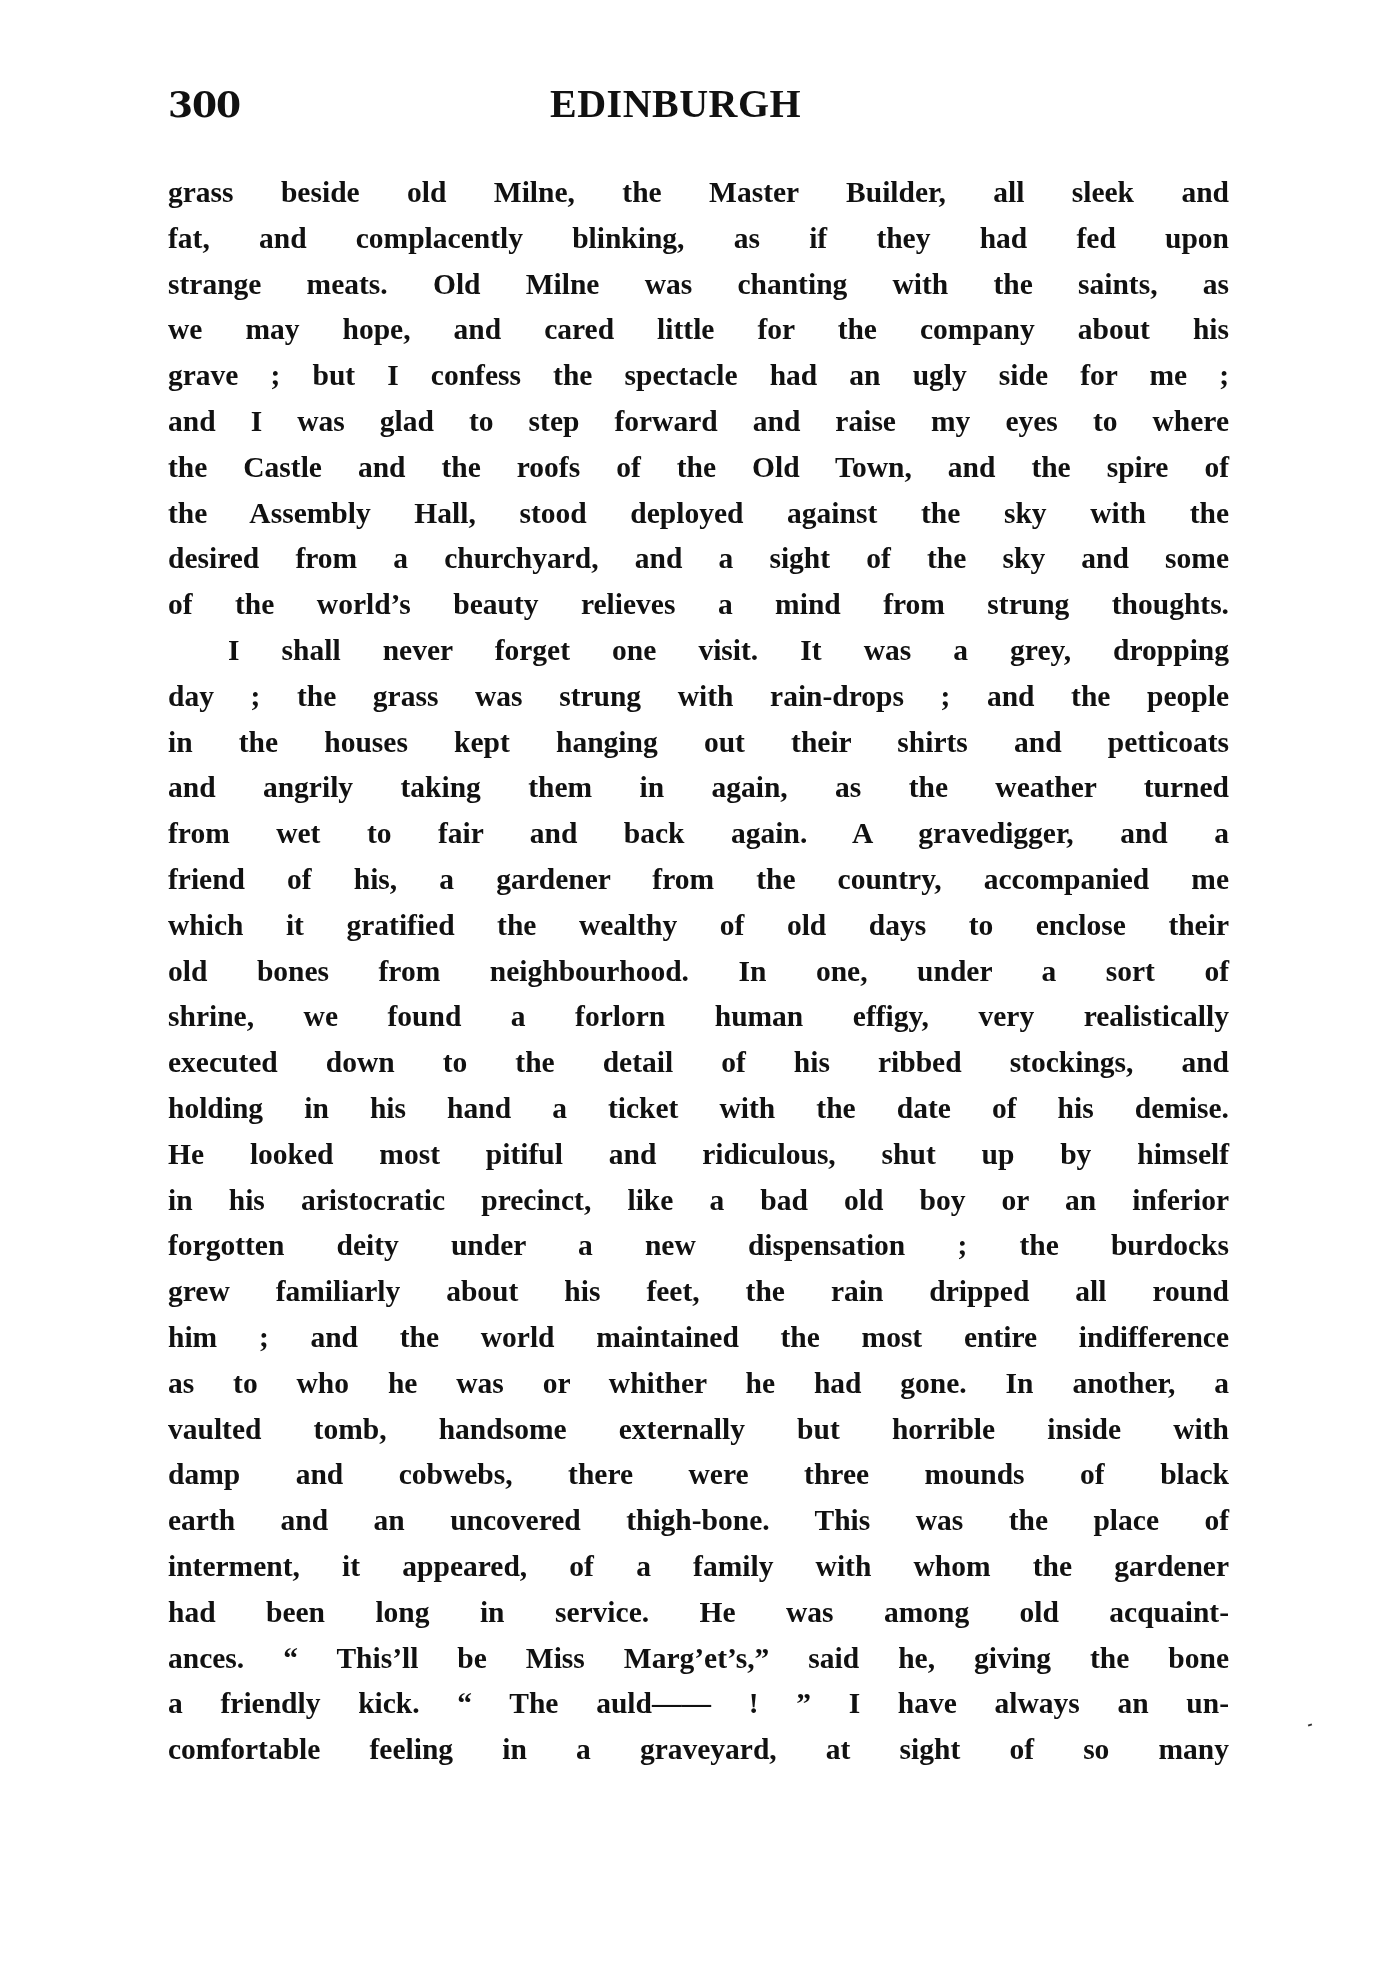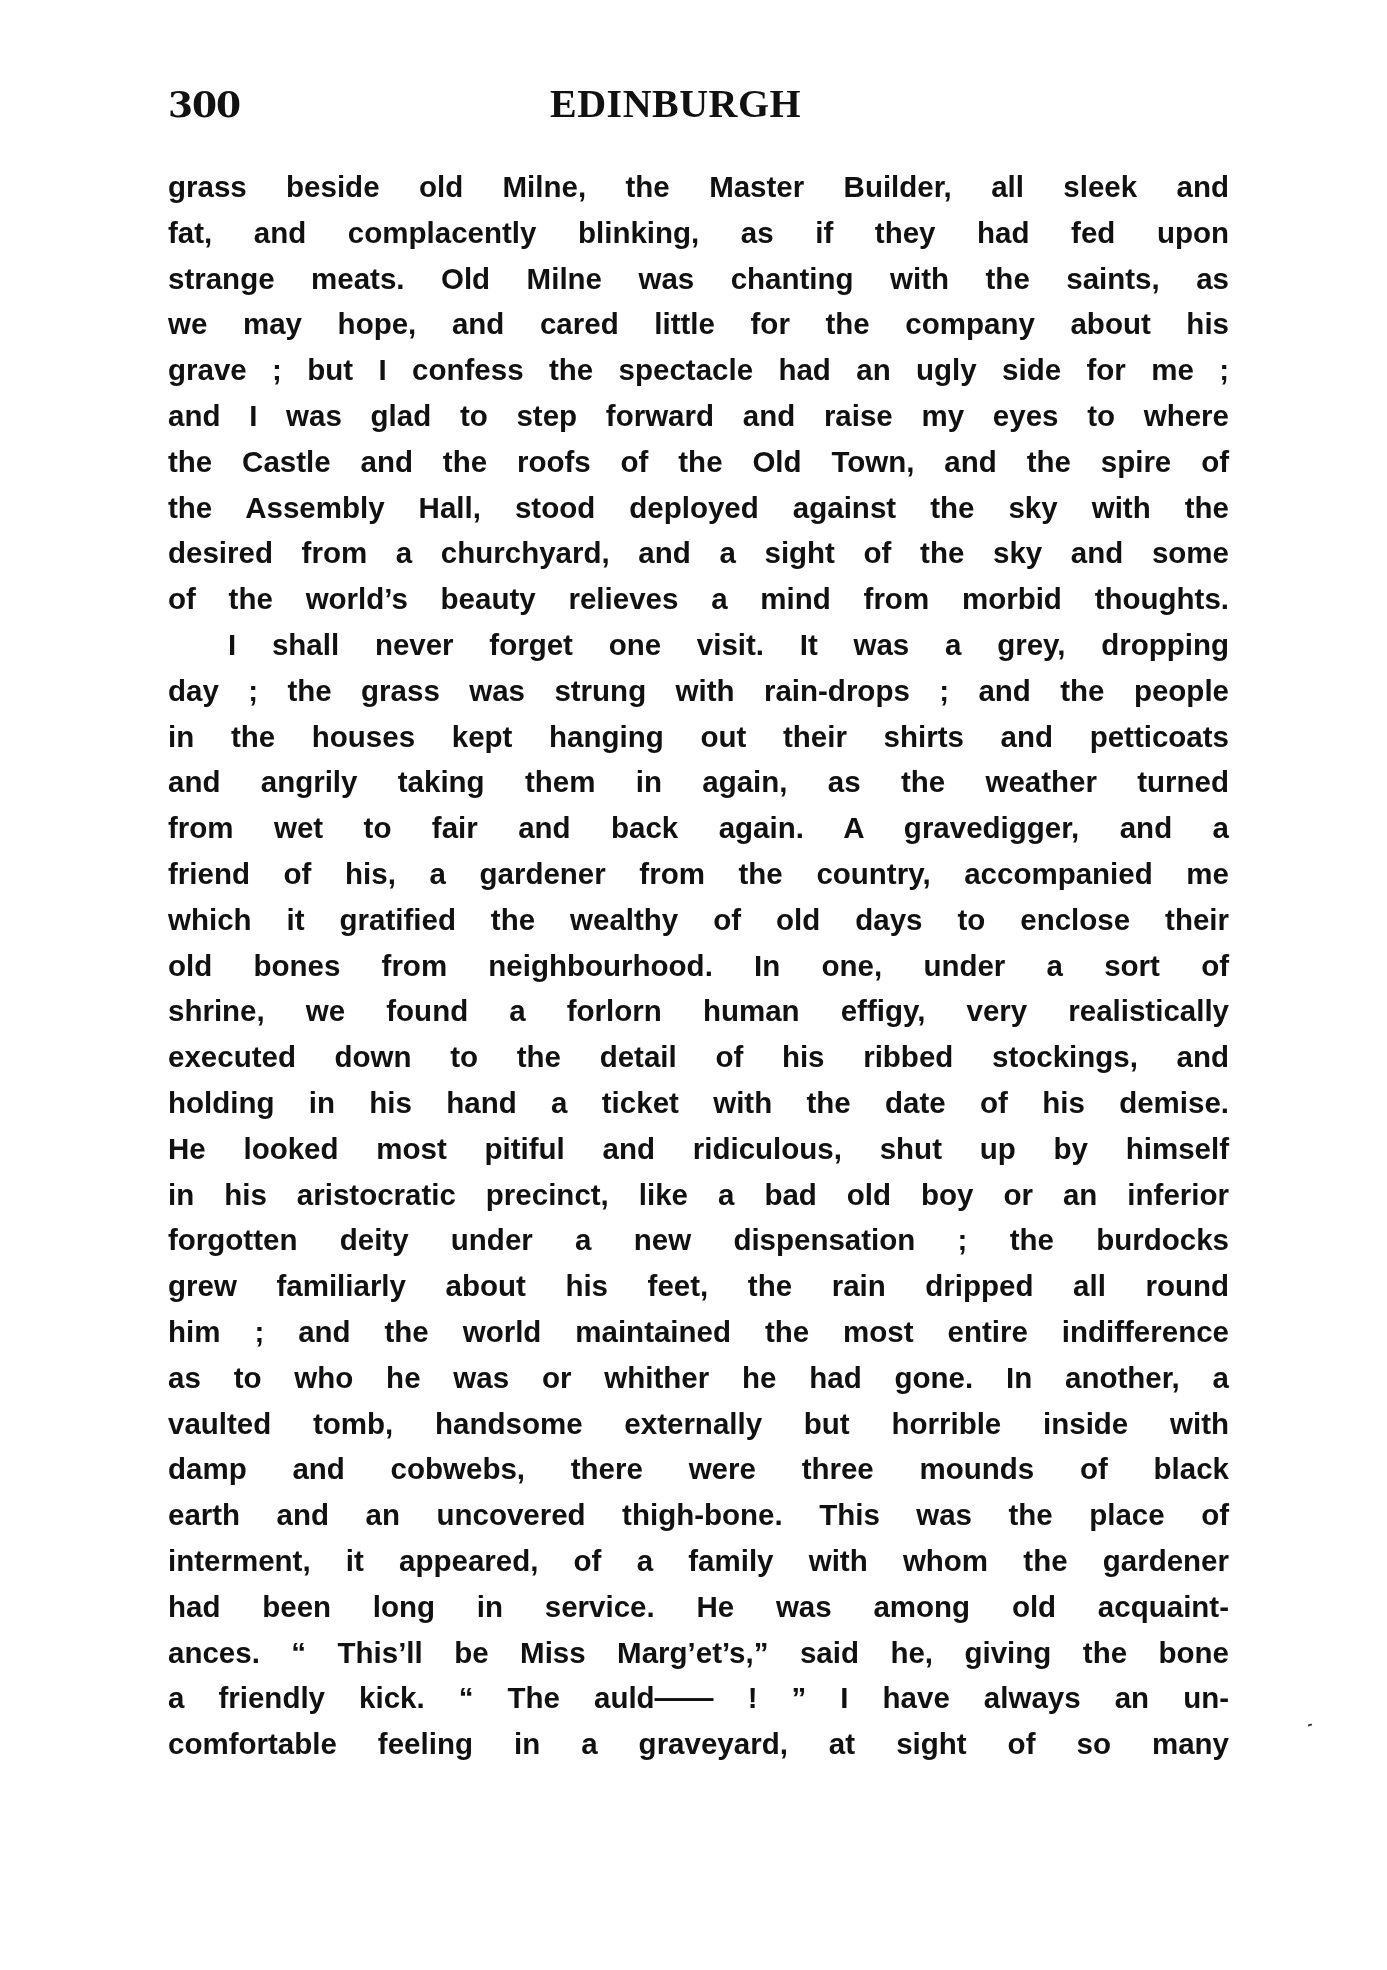--- a/index.html
+++ b/index.html
@@ -10,22 +10,22 @@
     position: absolute; left: 0; top: 0;
     font-family: "DejaVu Serif", "Liberation Serif", serif;
     font-weight: bold; font-size: 36px; line-height: 44px; letter-spacing: -1px;
   }
   .running-title {
     position: absolute; left: 382px; top: 0; width: 292px; text-align: left;
     font-family: "Liberation Serif", "DejaVu Serif", serif;
     font-weight: bold; font-size: 40px; line-height: 44px; letter-spacing: 0.5px;
   }
   .body-text {
-    position: absolute; left: 168px; top: 164px; width: 1061px;
-    font-family: Liberation Sans, sans-serif;
+    position: absolute; left: 168px; top: 170px; width: 1061px;
+    font-family: Liberation Serif, serif;
     font-size: 29.5px; line-height: 45.8px; font-weight: 600;
   }
   .line {
     display: block; height: 45.8px; white-space: nowrap;
     text-align: justify; text-align-last: justify;
   }
   .line.indent { padding-left: 60px; }
   .speck { position: absolute; left: 1308px; top: 1724px; width: 4px; height: 2px; background: #333; transform: rotate(-20deg); }
 </style>
 </head>
@@ -40,21 +40,21 @@
   <div class="body-text">
     <span class="line">grass beside old Milne, the Master Builder, all sleek and</span>
     <span class="line">fat, and complacently blinking, as if they had fed upon</span>
     <span class="line">strange meats.  Old Milne was chanting with the saints, as</span>
     <span class="line">we may hope, and cared little for the company about his</span>
     <span class="line">grave ;  but I confess the spectacle had an ugly side for me ;</span>
     <span class="line">and I was glad to step forward and raise my eyes to where</span>
     <span class="line">the Castle and the roofs of the Old Town, and the spire of</span>
     <span class="line">the Assembly Hall, stood deployed against the sky with the</span>
     <span class="line">desired from a churchyard, and a sight of the sky and some</span>
-    <span class="line">of the world’s beauty relieves a mind from morbid thoughts.</span>
+    <span class="line">of the world’s beauty relieves a mind from strung thoughts.</span>
     <span class="line indent">I shall never forget one visit.  It was a grey, dropping</span>
     <span class="line">day ;  the grass was strung with rain-drops ;  and the people</span>
     <span class="line">in the houses kept hanging out their shirts and petticoats</span>
     <span class="line">and angrily taking them in again, as the weather turned</span>
     <span class="line">from wet to fair and back again.  A gravedigger, and a</span>
     <span class="line">friend of his, a gardener from the country, accompanied me</span>
     <span class="line">which it gratified the wealthy of old days to enclose their</span>
     <span class="line">old bones from neighbourhood.  In one, under a sort of</span>
     <span class="line">shrine, we found a forlorn human effigy, very realistically</span>
     <span class="line">executed down to the detail of his ribbed stockings, and</span>

